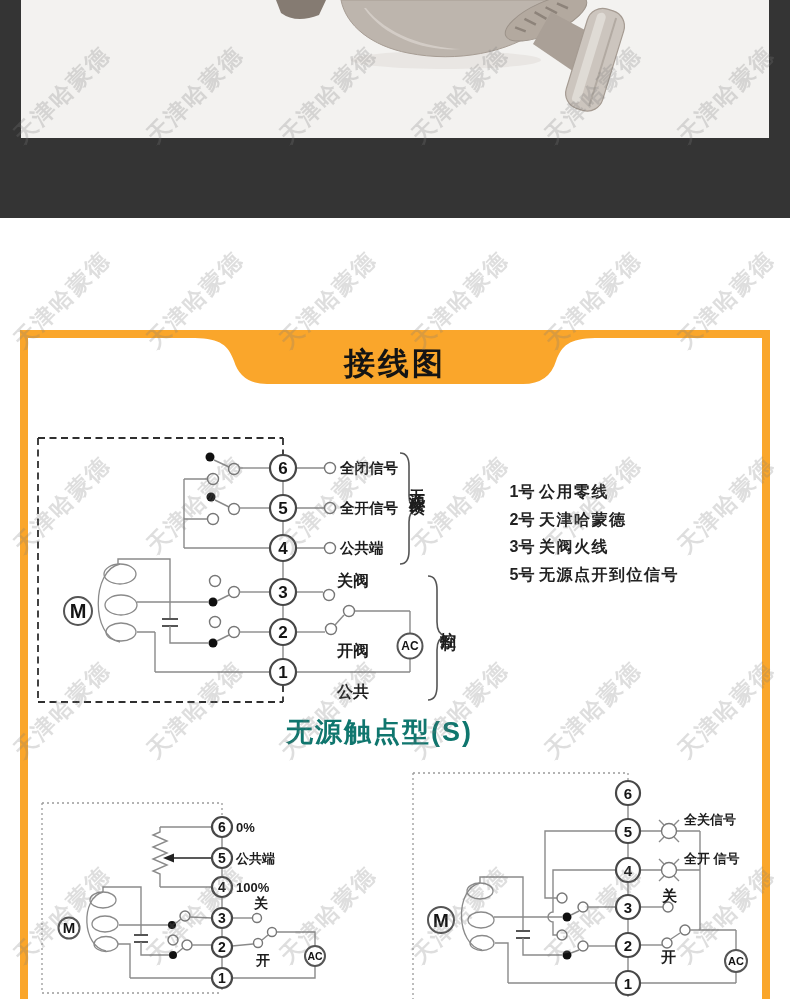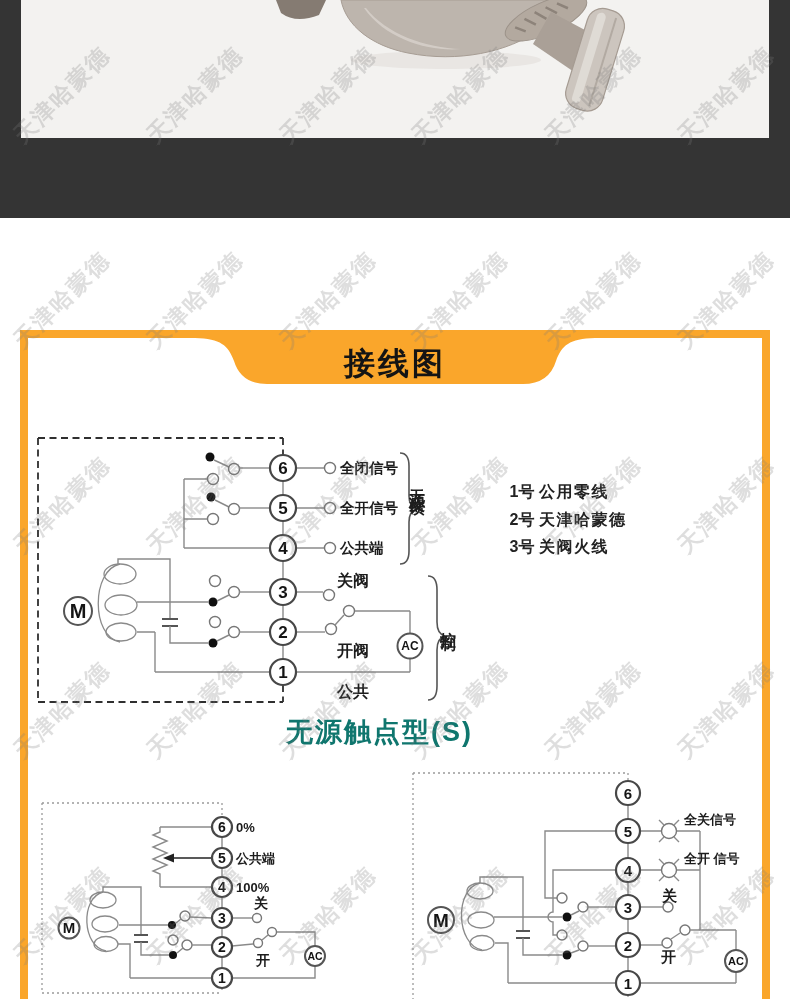--- a/index.html
+++ b/index.html
@@ -173,20 +173,24 @@
           <span class="legend-no">1号</span>
           <span class="legend-tx">公用零线</span>
         </div>
       <div class="legend-row">
           <span class="legend-no">2号</span>
           <span class="legend-tx">天津哈蒙德</span>
         </div>
       <div class="legend-row">
           <span class="legend-no">3号</span>
           <span class="legend-tx">关阀火线</span>
+        </div>
+      <div class="legend-row">
+          <span class="legend-no">5号</span>
+          <span class="legend-tx">无源点开到位信号</span>
         </div>
     </div>
 
     <div class="caption">无源触点型(S)</div>
 
     <svg class="diagram" style="left:7px;top:457px;width:330px;height:204px" viewBox="0 0 330 204">
       <path class="dotrect" d="M7,8 H187 M7,8 V198 M7,198 H187 M187,8 V22 M187,193 V198"></path>
       <path class="wire" d="M187,42 V53 M187,73 V82 M187,102 V113 M187,133 V142 M187,162 V173"></path>
       <g>
         <path class="wire" d="M125,32 H177 M125,92 H177"></path>

